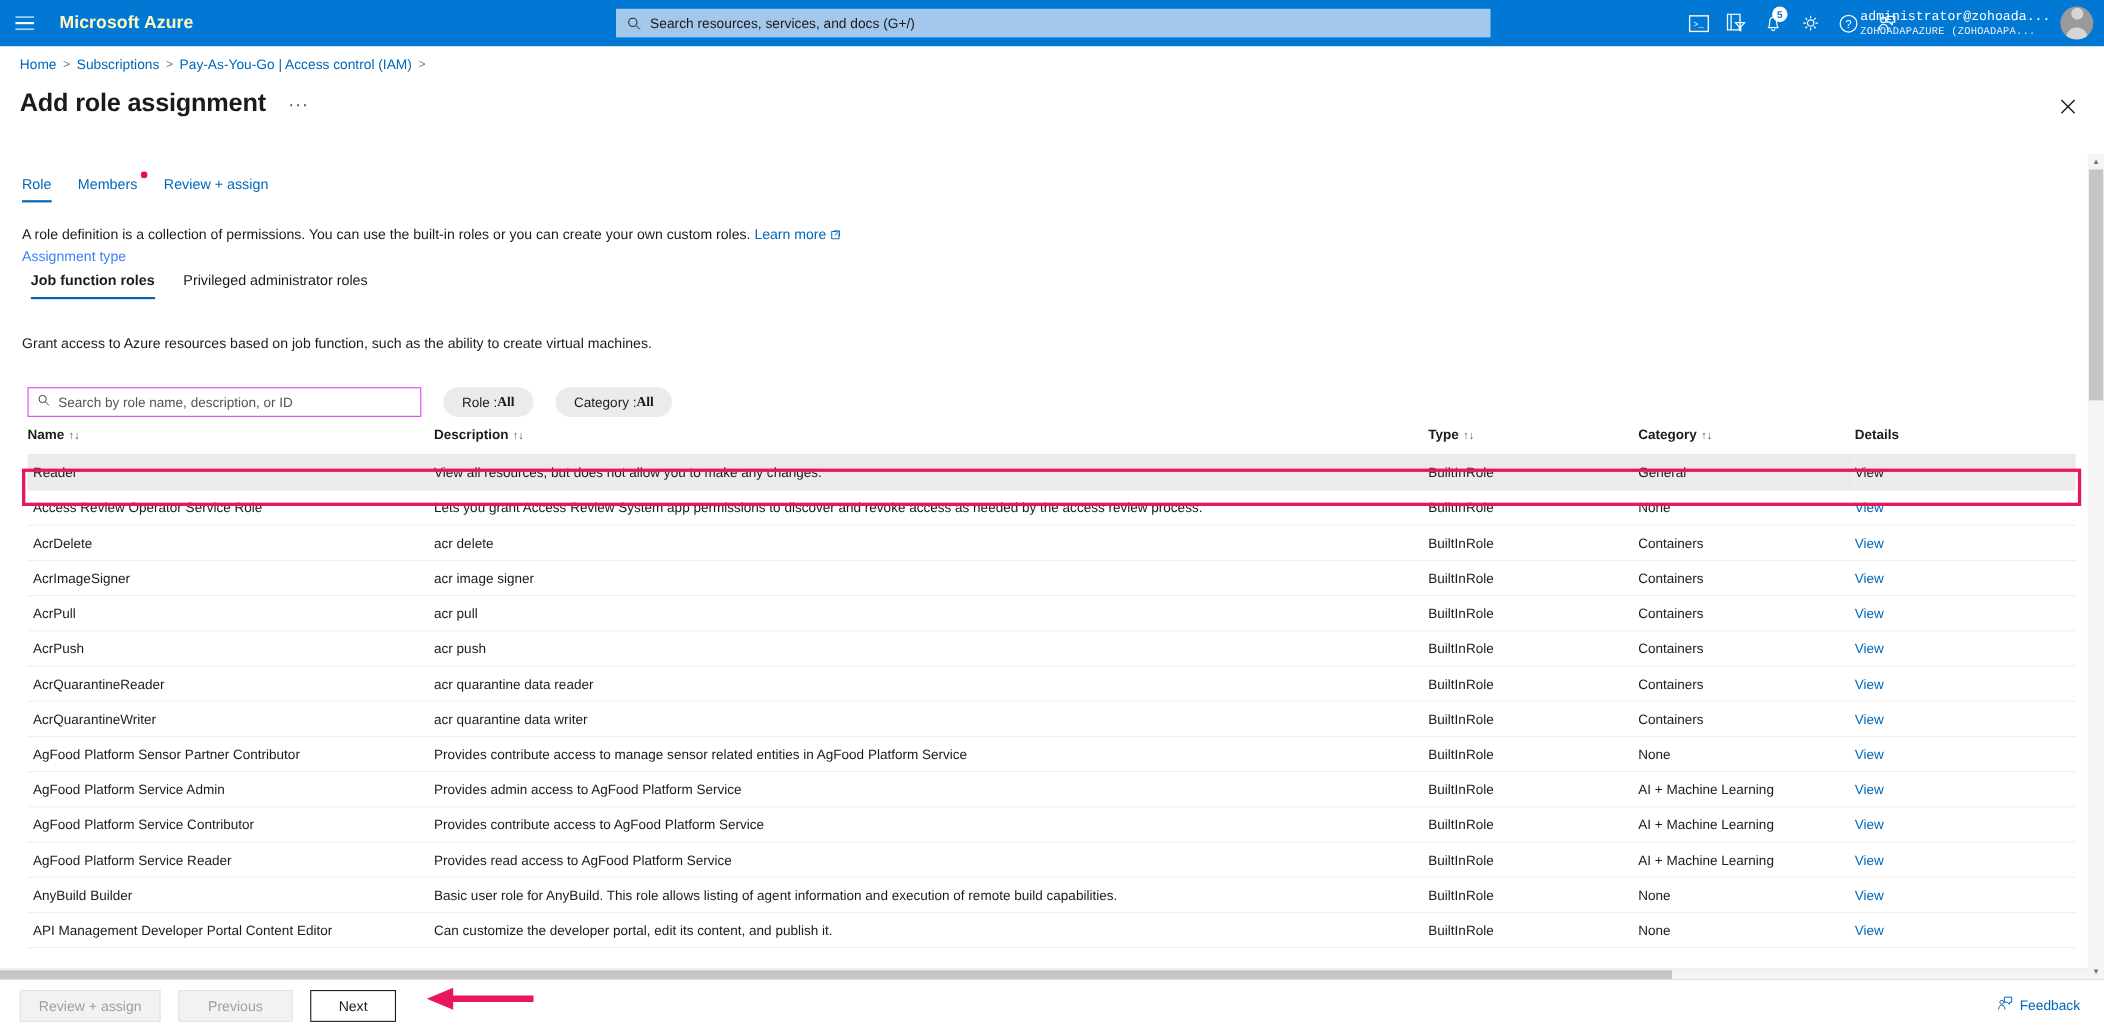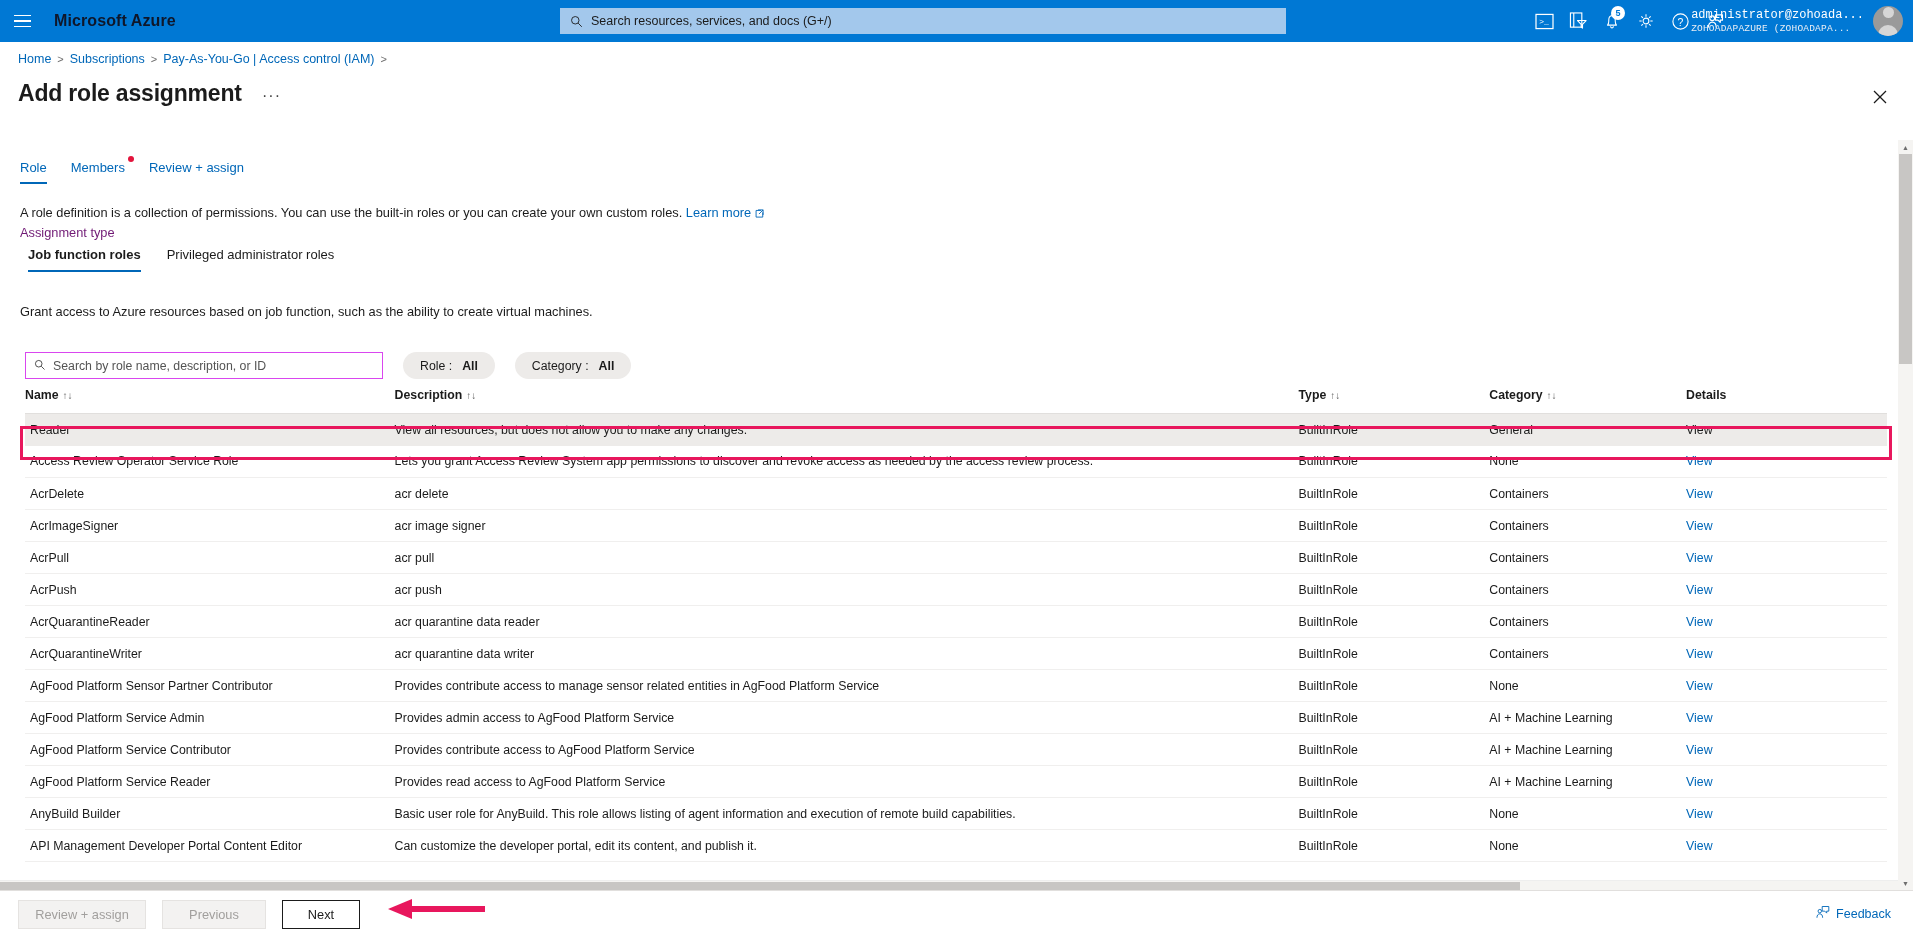--- a/index.html
+++ b/index.html
@@ -15,25 +15,25 @@
   .topbar {
     position: absolute; left: 0; top: 0; width: 1913px; height: 42px;
     background: #0078d4; display: flex; align-items: center;
   }
   .hamburger {
     width: 44px; height: 42px; display: flex; flex-direction: column;
     align-items: center; justify-content: center; gap: 4px; cursor: pointer;
   }
   .hamburger span { display: block; width: 17px; height: 1.6px; background: #fff; }
   .brand {
-    color: #0f172a; font-size: 16px; font-weight: bold; margin-left: 10px;
+    color: #fef9c3; font-size: 16px; font-weight: bold; margin-left: 10px;
     letter-spacing: .1px;
   }
   .global-search {
-    position: absolute; left: 560px; top: 8px; width: 726px; height: 26px;
+    position: absolute; left: 560px; top: 8px; width: 795px; height: 26px;
     background: #a3c8ec; border: none; display: flex; align-items: center;
     padding-left: 10px; cursor: text;
   }
   .global-search .mag { margin-right: 8px; display:flex; }
   .global-search .ph { font-size: 12.5px; color: #1b1b1b; }
 
   .topicons {
     position: absolute; right: 182px; top: 0; height: 42px;
     display: flex; align-items: center; gap: 0px;
   }
@@ -100,21 +100,21 @@
   }
 
   
   .desc {
     position: absolute; left: 20px; top: 205px;
     font-size: 12.8px; color: #1b1b1b;
   }
   .desc a { color: #0067b8; text-decoration: none; cursor: pointer; }
   .assign-type {
     position: absolute; left: 20px; top: 225px;
-    font-size: 12.8px; color: #701a75;
+    font-size: 12.8px; color: #3b82f6;
   }
 
   
   .sub-tabs {
     position: absolute; left: 28px; top: 247px; display: flex; gap: 26px;
   }
   .stab {
     font-size: 13px; color: #1b1b1b; padding-bottom: 8px; cursor: pointer;
   }
   .stab.active { font-weight: bold; border-bottom: 2.5px solid #0067b8; }
@@ -132,21 +132,21 @@
   .role-search {
     width: 358px; height: 27px; border: 1px solid #d946ef; background: #fff;
     display: flex; align-items: center; padding-left: 8px; cursor: text;
   }
   .role-search .ph { font-size: 12.3px; color: #545454; margin-left: 7px; }
   .pill {
     height: 27px; padding: 0 17px; border-radius: 14px; background: #edebe9;
     display: flex; align-items: center; font-size: 12.3px; color: #1b1b1b;
     cursor: pointer; white-space: nowrap;
   }
-  .pill b { font-weight: bold; margin-left: 10px; }
+  .pill b { font-weight: bold; margin-left: 0; font-family: Liberation Serif, serif; }
   .pill .lbl { font-weight: 400; }
 
   
   .table-wrap {
     position: absolute; left: 25px; top: 388px; width: 1862px;
   }
   table { border-collapse: collapse; width: 100%; table-layout: fixed; }
   th {
     text-align: left; font-size: 12.3px; font-weight: 600; color: #1b1b1b;
     padding: 0 0 11px 0; border-bottom: 1px solid #e1dfdd;

